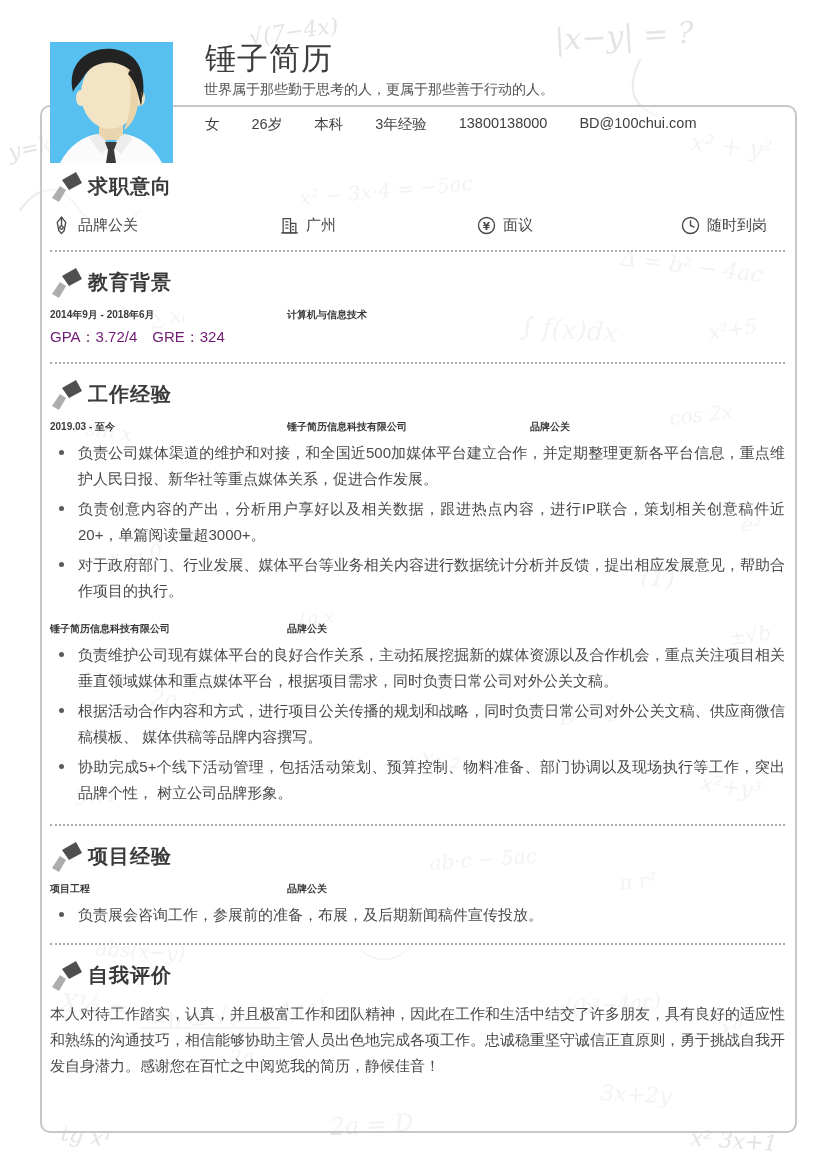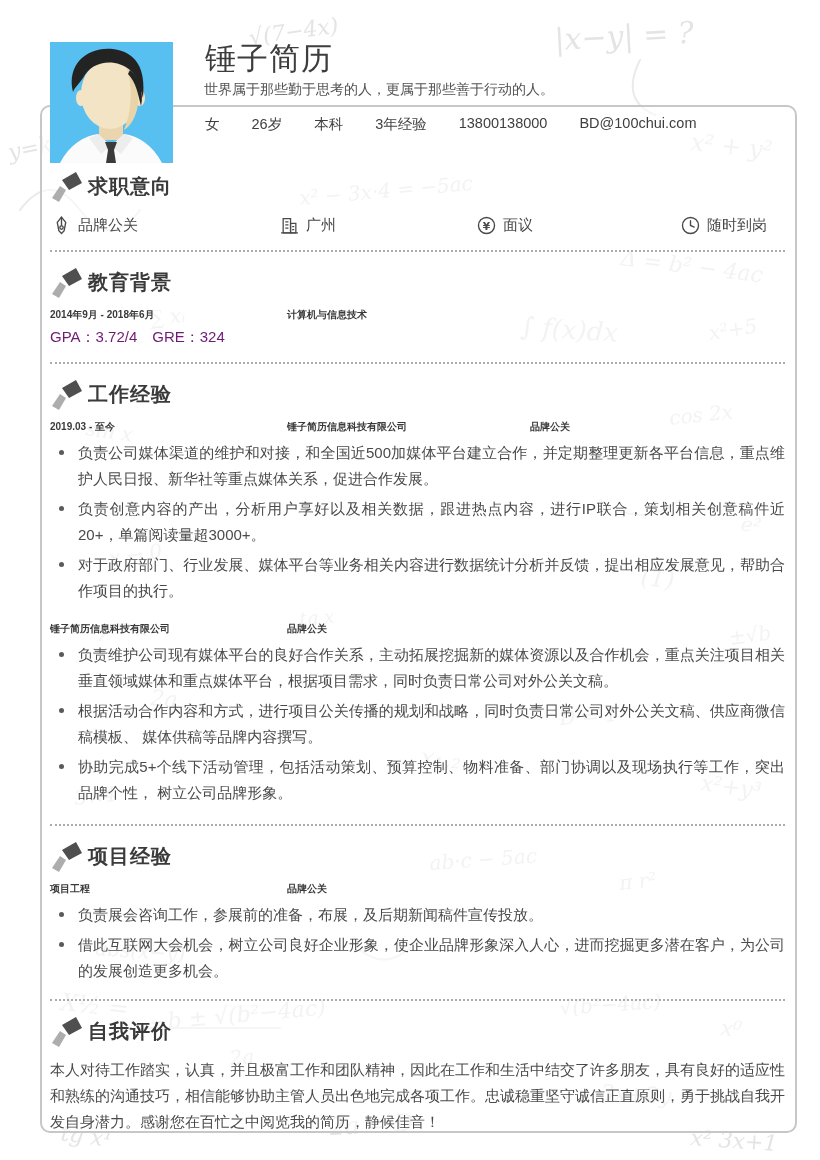--- a/index.html
+++ b/index.html
@@ -275,21 +275,20 @@
       </span>
       <h2>项目经验</h2>
     </div>
     <div class="meta-row">
       <span>项目工程</span>
       <span>品牌公关</span>
     </div>
     <ul class="bullets">
 
         <li>负责展会咨询工作，参展前的准备，布展，及后期新闻稿件宣传投放。</li>
-        <li>借此互联网大会机会，树立公司良好企业形象，使企业品牌形象深入人心，进而挖掘更多潜在客户，为公司的发展创造更多机会。</li>
       </ul>
     <div class="divider"></div>
   </div>
 
   <div class="sec">
     <div class="sec-header">
       <span class="hammer">
         <svg viewBox="0 0 32 32" width="32" height="32">
             <polygon points="12,10 26,2 32,13 19,20" fill="#4F4F4F"></polygon>
             <polygon points="2,28 10,16 16,20 9,32" fill="#ADADAD"></polygon>

